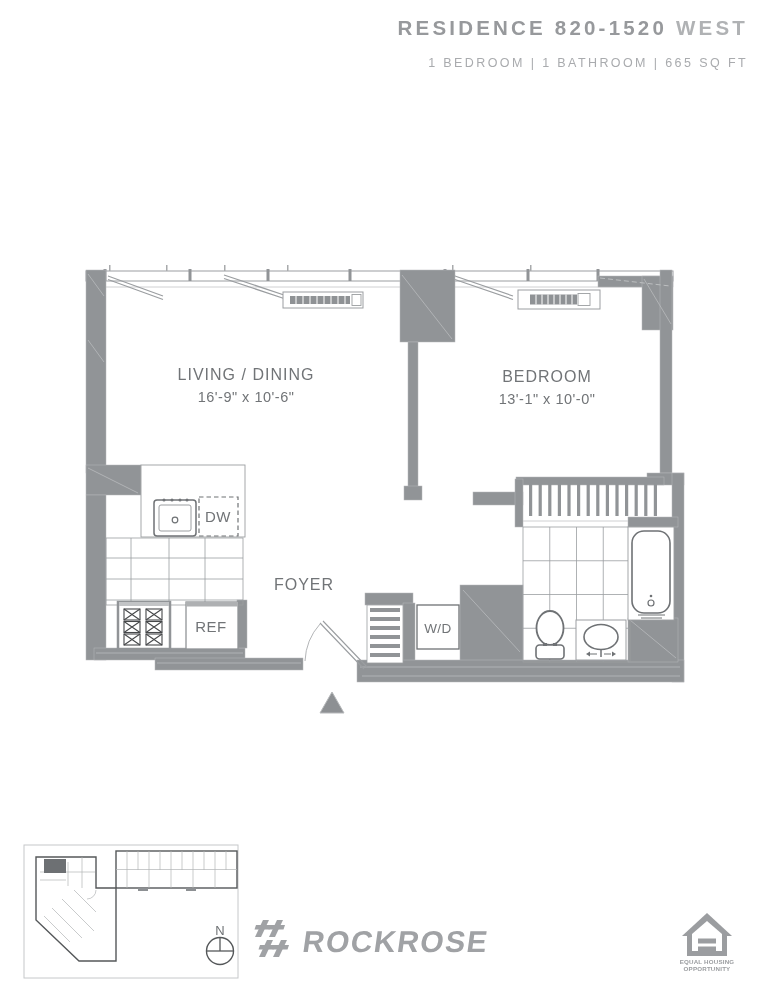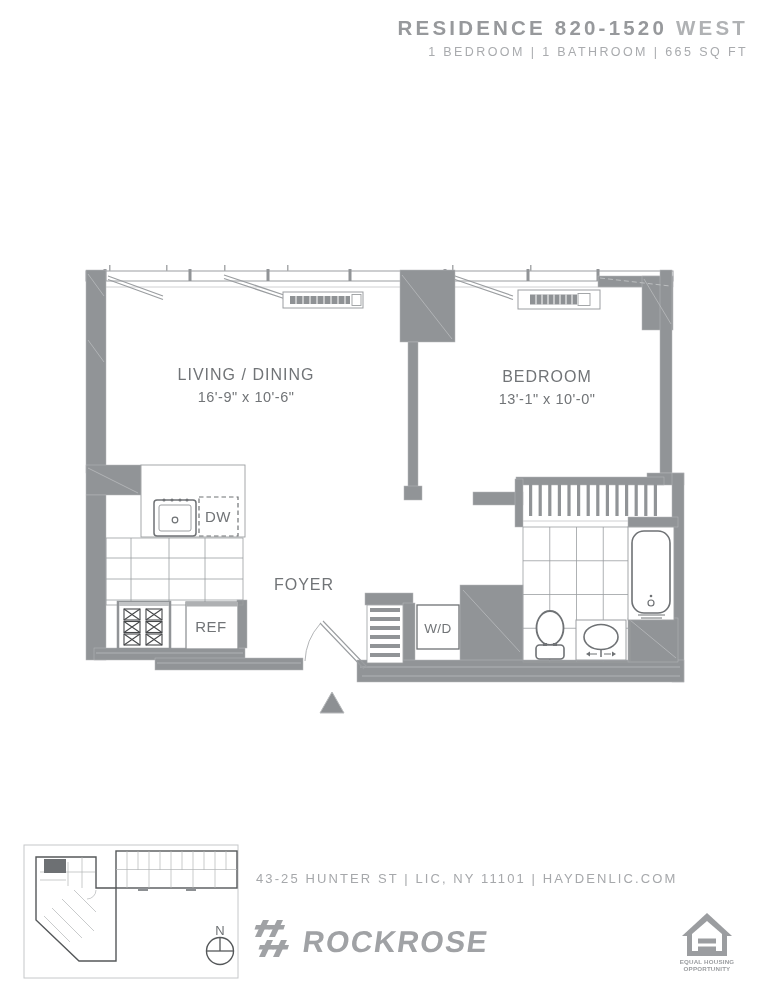--- a/index.html
+++ b/index.html
@@ -3,39 +3,38 @@
 <meta charset="utf-8">
 <style>
   html,body{margin:0;padding:0;background:#ffffff;}
   #canvas{position:relative;width:773px;height:1000px;background:#ffffff;overflow:hidden;
           font-family:"Liberation Sans",sans-serif;}
   #plan-svg{position:absolute;left:0;top:0;}
   
   .hdr{position:absolute;top:16px;right:25px;text-align:right;}
   .hdr .title{font-size:20.5px;letter-spacing:3.2px;color:#97999c;font-weight:bold;white-space:nowrap;}
   .hdr .title .lt{color:#b0b2b4;font-weight:bold;}
-  .hdr .specs{margin-top:5px;font-size:12.5px;letter-spacing:2.4px;color:#a9abae;white-space:nowrap;}
+  .hdr .specs{margin-top:16px;font-size:12.5px;letter-spacing:2.4px;color:#a9abae;white-space:nowrap;}
   
   .addr{position:absolute;left:256px;top:871px;font-size:13px;letter-spacing:2.1px;color:#a6a8ab;white-space:nowrap;}
   .disc{position:absolute;left:256px;top:893px;font-size:10.4px;letter-spacing:0.55px;color:#a0a3a6;white-space:nowrap;}
   .brand{position:absolute;left:303px;top:925px;font-size:30px;font-weight:800;letter-spacing:1.5px;
          color:#a0a2a5;transform:skewX(-8deg);white-space:nowrap;}
   text{font-family:"Liberation Sans",sans-serif;}
 </style>
 </head>
 <body>
 
 <div id="canvas">
 
   <div class="hdr">
     <div class="title"><span>RESIDENCE 820-1520</span> <span class="lt">WEST</span></div>
     <div class="specs">1 BEDROOM | 1 BATHROOM | 665 SQ FT</div>
   </div>
 
-  <div class="addr">43-25 HUNTER ST | LIC, NY 11101 | HAYDENLIC.COM</div>
   <div class="brand">ROCKROSE</div>
 
   <svg id="plan-svg" width="773" height="1000" viewBox="0 0 773 1000">
 
     <g>
       <rect x="86" y="271" width="587" height="10" fill="#ffffff" stroke="#9b9ea1" stroke-width="1"></rect>
       <line x1="106" y1="287" x2="660" y2="287" stroke="#c9cbcd" stroke-width="0.9"></line>
       <g fill="#919497">
         <rect x="103.5" y="269" width="3" height="12"></rect>
           <rect x="188.5" y="269" width="3" height="12"></rect>

